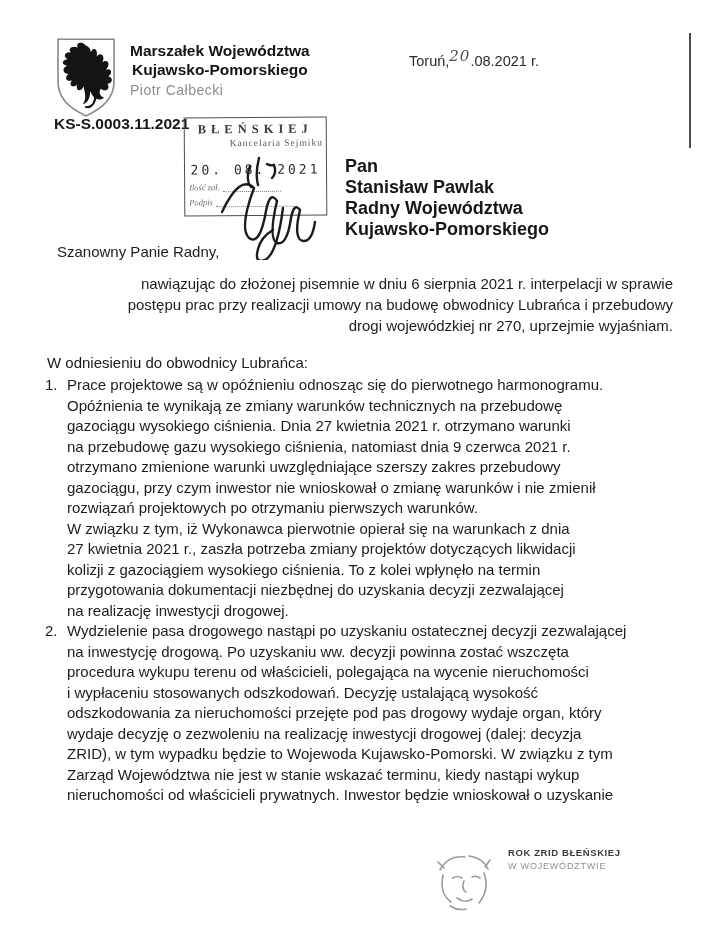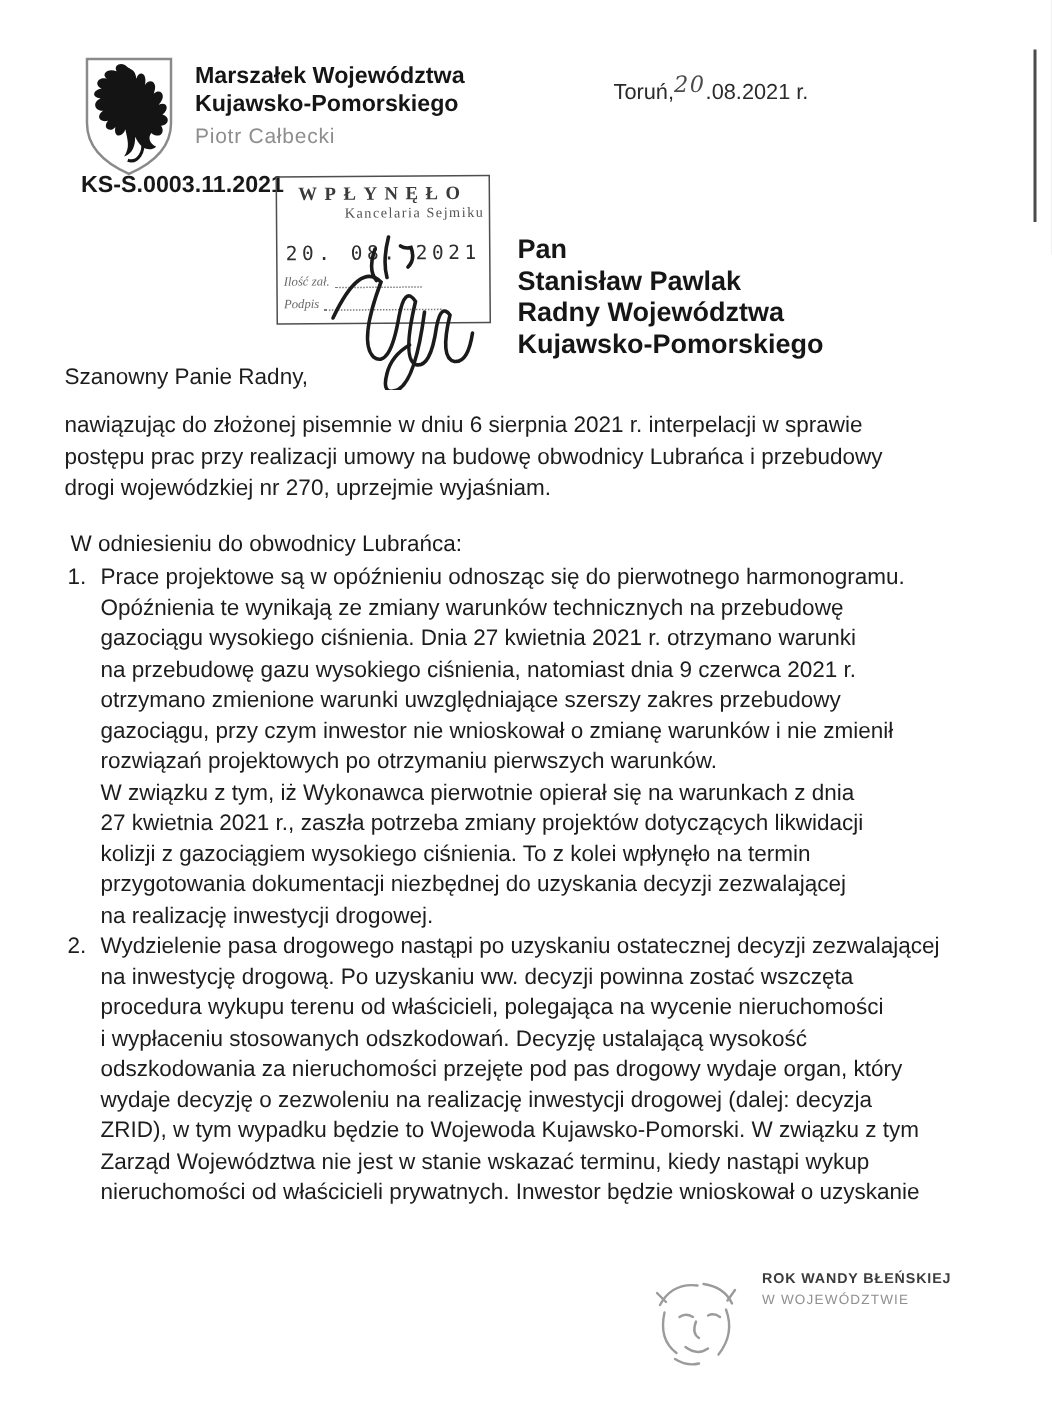--- a/index.html
+++ b/index.html
@@ -10,21 +10,21 @@
     background: #ffffff;
     overflow: hidden;
     font-family: "Liberation Sans", sans-serif;
     color: #1f1f1f;
   }
   .pre { white-space: pre-line; }
 
   
   .coa { position: absolute; left: 53px; top: 36px; }
   .sender { position: absolute; left: 130px; top: 41px; }
-  .sender-line { font-weight: bold; font-size: 15.5px; line-height: 19px; color: #151515; }
+  .sender-line { font-weight: bold; font-size: 15.5px; line-height: 19px; color: #151515; text-align: center; }
   .sender-name { font-size: 14px; line-height: 18px; color: #8e8e8e; margin-top: 2px; letter-spacing: 0.5px; }
   .place-date { position: absolute; left: 409px; top: 52px; font-size: 14.5px; color: #2a2a2a; }
   .hand-day { font-family: "DejaVu Serif", serif; font-style: italic; font-size: 15px; color: #4a4a4a; position: relative; top: -5px; letter-spacing: 1px; }
   .edge-artifact { position: absolute; left: 689px; top: 33px; width: 2px; height: 115px; background: #2c2c2c; opacity: .85; }
 
   .reference { position: absolute; left: 54px; top: 115px; font-weight: bold; font-size: 15.5px; color: #181818; }
 
   
   .stamp {
     position: absolute; left: 184px; top: 117px; width: 143px; height: 99px;
@@ -38,22 +38,22 @@
   .stamp-row .fill-line { display: inline-block; border-bottom: 1px dotted #7a7a7a; height: 8px; margin-left: 3px; }
   .row-attach { top: 64px; } .row-sign { top: 79px; }
   .signature-svg { position: absolute; left: 195px; top: 150px; pointer-events: none; }
 
   .recipient {
     position: absolute; left: 345px; top: 156px;
     font-weight: bold; font-size: 18px; line-height: 21px; color: #161616;
   }
 
   
-  .salutation { position: absolute; left: 43px; top: 243px; font-size: 15px; color: #1d1d1d; text-align: right; }
-  .intro { position: absolute; left: 43px; top: 273px; width: 630px; font-size: 15px; line-height: 21.2px; color: #1d1d1d; }
+  .salutation { position: absolute; left: 57px; top: 243px; font-size: 15px; color: #1d1d1d; text-align: right; }
+  .intro { position: absolute; left: 43px; top: 273px; width: 630px; font-size: 15px; line-height: 21.2px; color: #1d1d1d; text-align: right; }
   .section-heading { position: absolute; left: 47px; top: 354px; font-size: 15px; color: #1a1a1a; }
   .olist { position: absolute; left: 45px; top: 375px; width: 645px; }
   .olist-item { display: flex; align-items: flex-start; }
   .olist-num { flex: 0 0 22px; font-size: 15px; line-height: 20.5px; color: #1d1d1d; }
   .olist-text { flex: 1; font-size: 15px; line-height: 20.5px; color: #1d1d1d; }
 
   
   .footer { position: absolute; left: 430px; top: 845px; display: flex; }
   .footer-sketch { margin-top: 3px; }
   .footer-year { font-size: 27px; font-weight: bold; letter-spacing: 1px; line-height: 27px; color: #3b3b3b; }
@@ -81,21 +81,21 @@
 
   <div class="place-date">
     <span>Toruń,</span><span class="hand-day">20</span><span>.08.2021 r.</span>
   </div>
 
   <div class="edge-artifact"></div>
 
   <div class="reference">KS-S.0003.11.2021</div>
 
   <div class="stamp">
-    <div class="stamp-title">WPŁYNĘŁO</div>
+    <div class="stamp-title">BŁEŃSKIEJ</div>
     <div class="stamp-office">Kancelaria Sejmiku</div>
     <div class="stamp-date">20. 08. 2021</div>
     <div class="stamp-row row-attach">
       <span>Ilość zał.</span>
       <span class="fill-line" style="width:58px"></span>
     </div>
     <div class="stamp-row row-sign">
       <span>Podpis</span>
       <span class="fill-line" style="width:78px"></span>
     </div>
@@ -160,18 +160,18 @@
         <path d="M13,27 q-4,18 8,27"></path>
         <path d="M54,25 q6,16 -5,30"></path>
         <path d="M23,30 q4,-3 9,0"></path>
         <path d="M42,29 q4,-2 8,1"></path>
         <path d="M34,33 q-3,8 2,11"></path>
         <path d="M27,50 q8,6 15,1"></path>
         <path d="M8,14 l6,6 M60,12 l-5,7 M20,58 q8,5 16,3"></path>
       </g>
     </svg>
     <div class="footer-text">
-      <div class="footer-l1">ROK WANDY BŁEŃSKIEJ</div>
+      <div class="footer-l1">ROK ZRID BŁEŃSKIEJ</div>
       <div class="footer-l2">W WOJEWÓDZTWIE</div>
     </div>
   </div>
 
 </div>
 
 </body></html>

